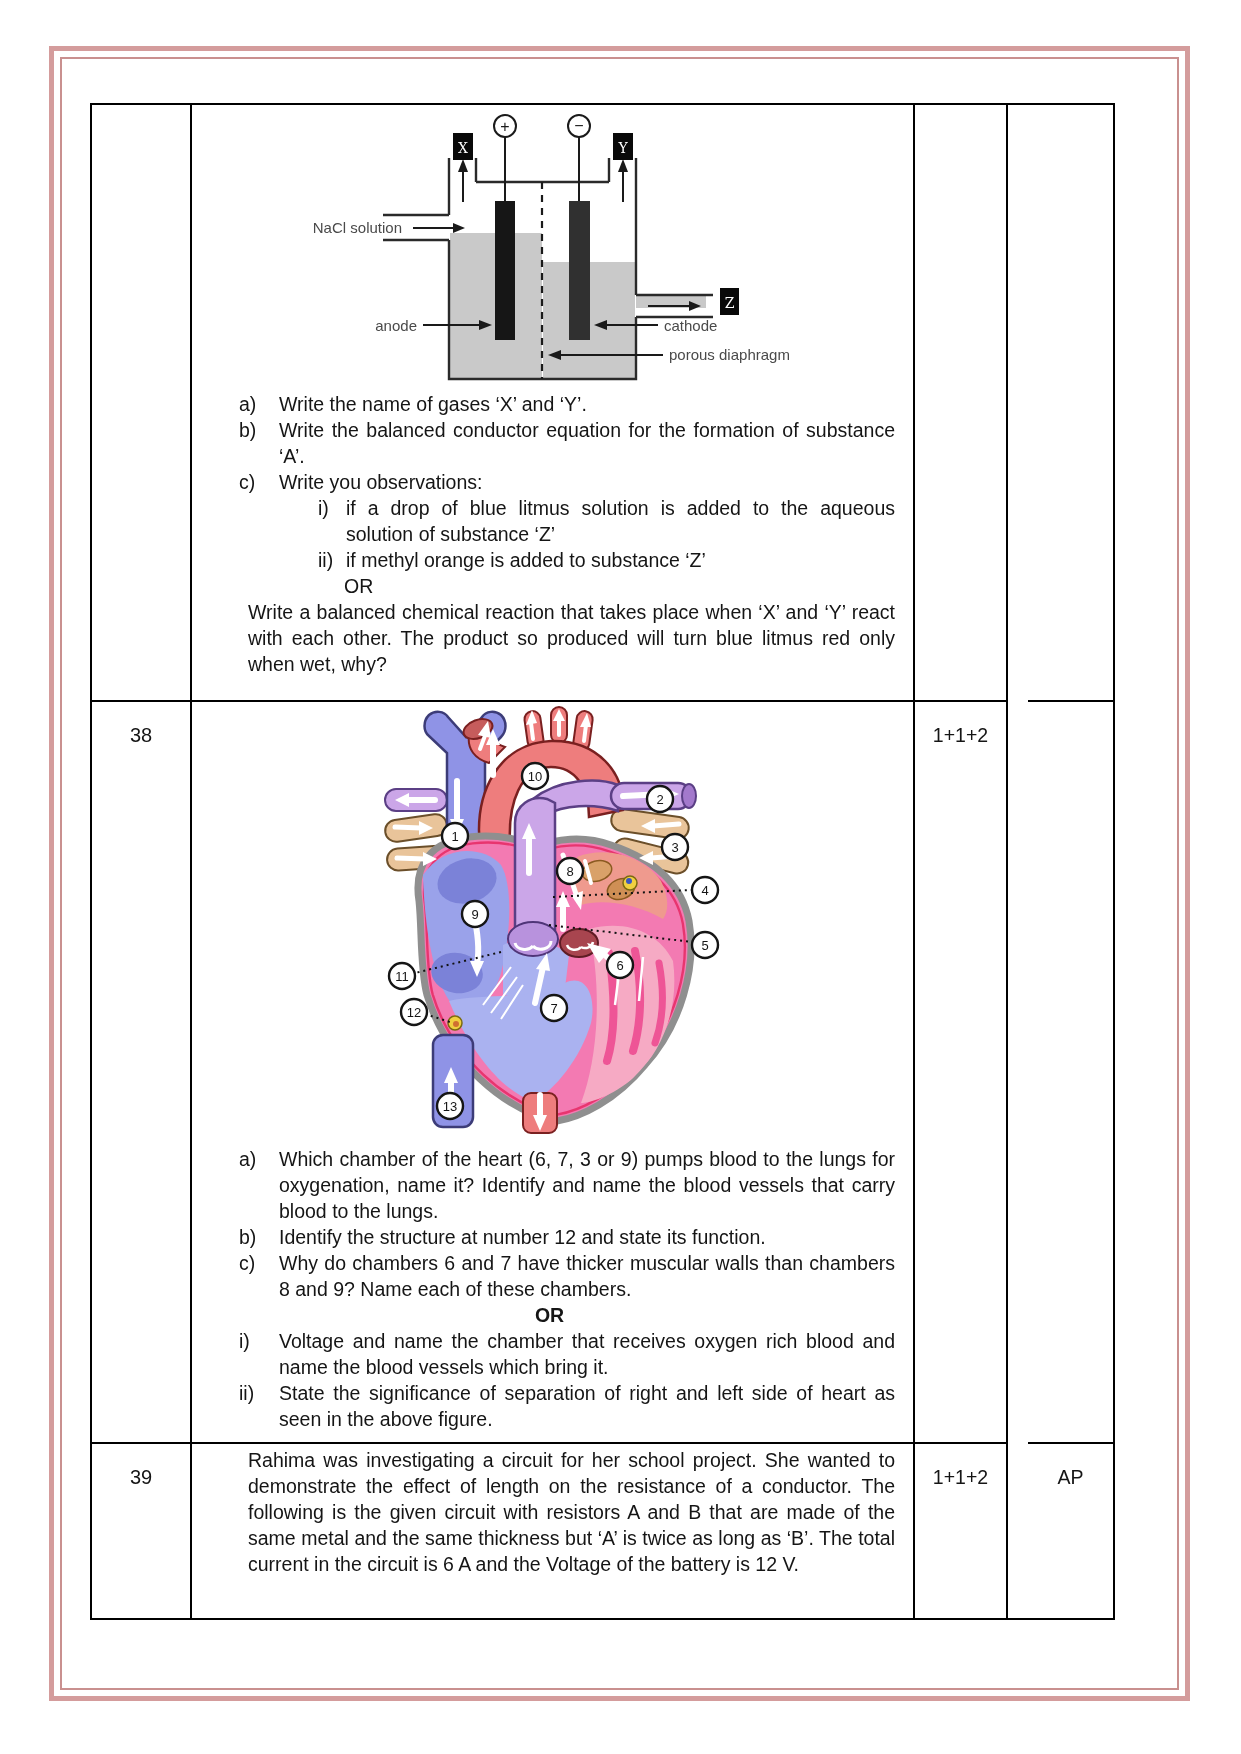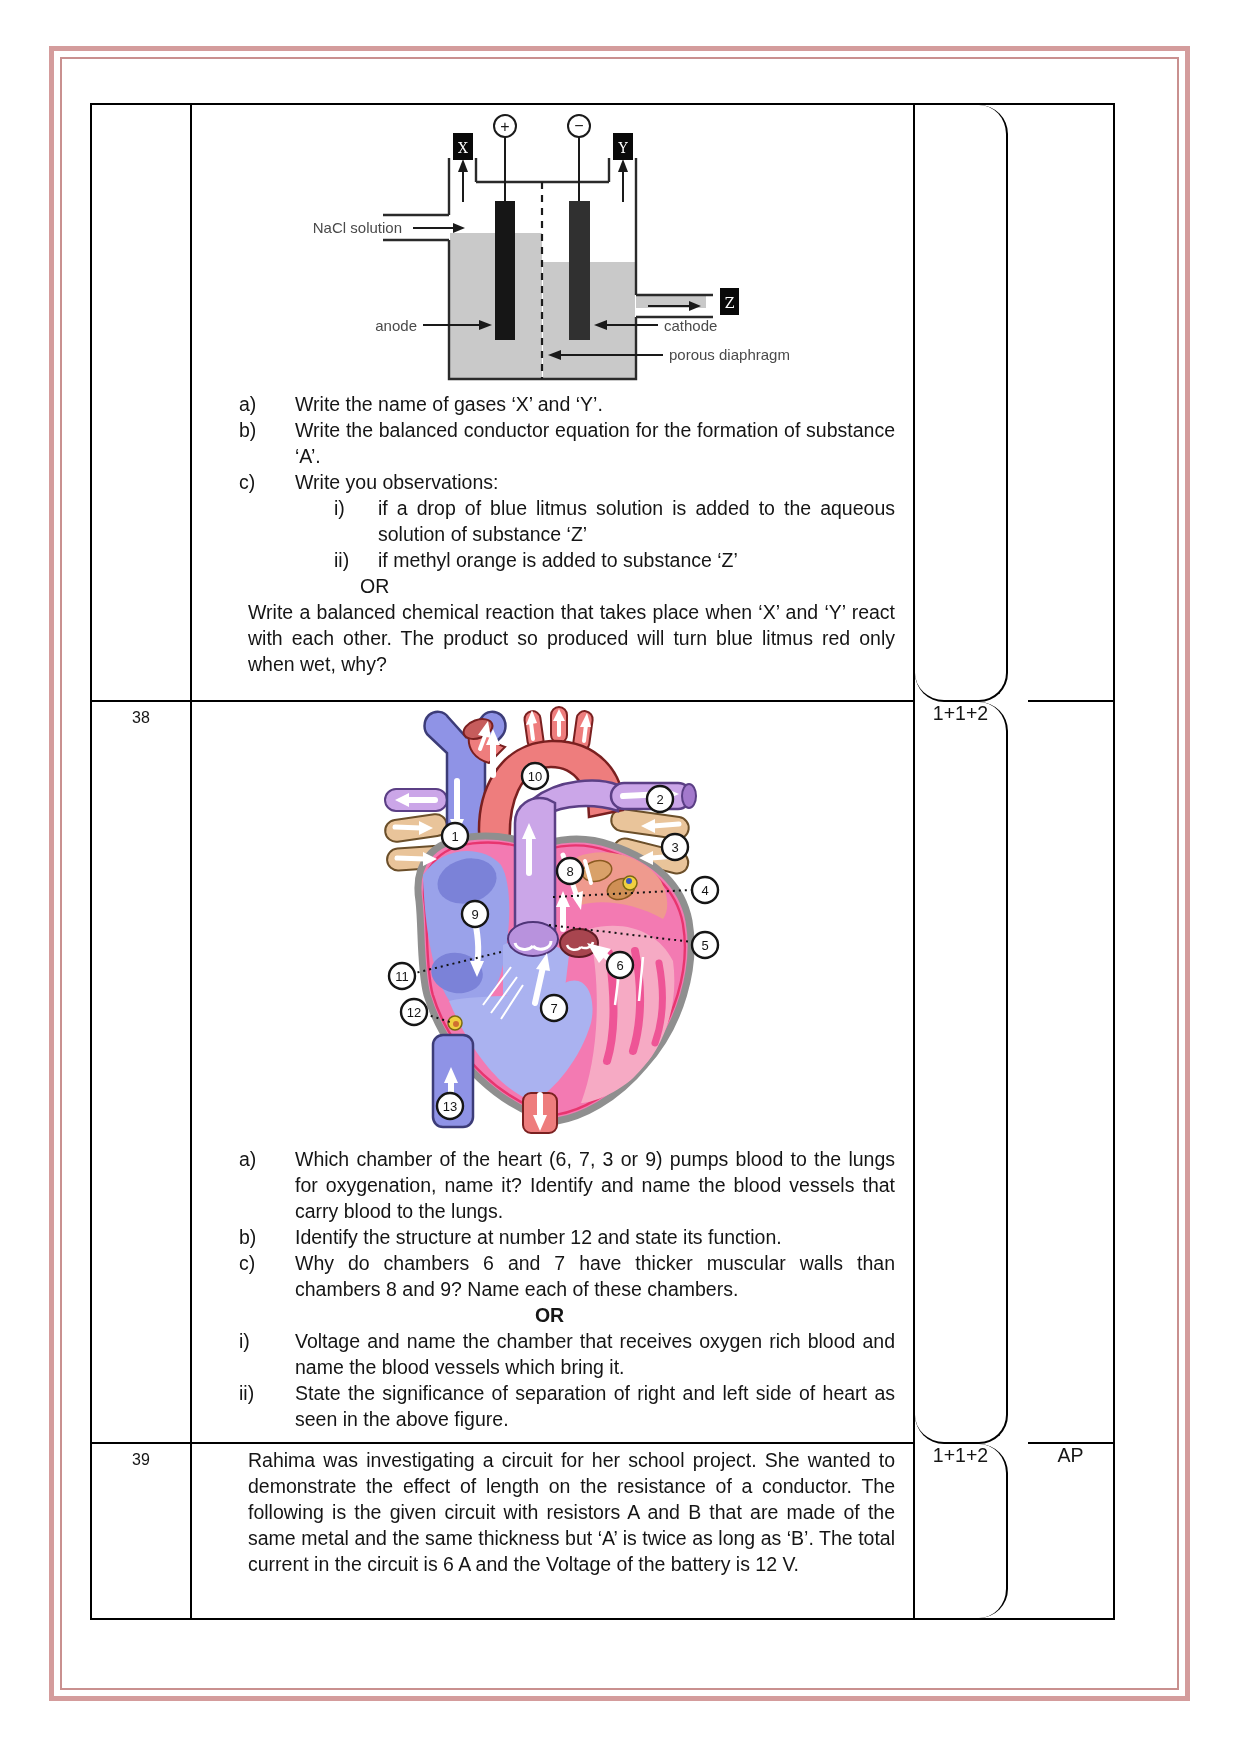--- a/index.html
+++ b/index.html
@@ -19,33 +19,33 @@
   .exam-table {
     position:absolute; left:90px; top:103px; width:1025px; height:1517px;
     display:grid;
     grid-template-columns:100px 723px 93px 105px;
     grid-template-rows:597px 742px 174px;
     border:2px solid #000;
   }
   .cell { position:relative; border-right:2px solid #000; border-bottom:2px solid #000; }
   .cell.last-col { border-right:none;margin-left:20px; }
   .cell.last-row { border-bottom:none; }
-  .numcell { text-align:center; padding-top:7px; font-size:16px; }
-  .markcell { text-align:center; padding-top:0; font-size:19.5px;border-radius:29px; }
+  .numcell { text-align:center; padding-top:22px; font-size:20px; }
+  .markcell { text-align:center; padding-top:22px; font-size:19.5px; }
   .qtext { font-size:19.5px; line-height:26px; }
   .just { text-align:justify;margin-left:44px; }
   .q37-text { position:absolute; top:286px; left:12px; right:18px; }
   .q38-text { position:absolute; top:444px; left:12px; right:18px; }
   .q39-text { padding:3px 18px 0 12px; }
   .fig-electro { position:absolute; left:71px; top:1px; }
   .fig-heart { position:absolute; left:191px; top:3px; }
   .plist { margin-left:35px; }
   .pitem { display:flex; }
   .plabel { flex:none; width:40px; }
-  .ptext { flex:1; text-align:justify;margin-left:16px; }
+  .ptext { flex:1; text-align:justify; }
   .sublist { margin-left:39px; }
   .sublist .plabel { width:28px; }
   .or-inline { margin-left:65px; }
   .or-center { text-align:center; font-weight:bold; }
   svg text { font-family:"Liberation Sans", sans-serif; }
   .figlabel { fill:#4a4a4a; font-size:15px; }
   .boxletter { fill:#ffffff; font-size:14px; font-family:"DejaVu Serif", serif; }
   .circnum { fill:#151515; font-size:13px; }
 </style>
 </head>

